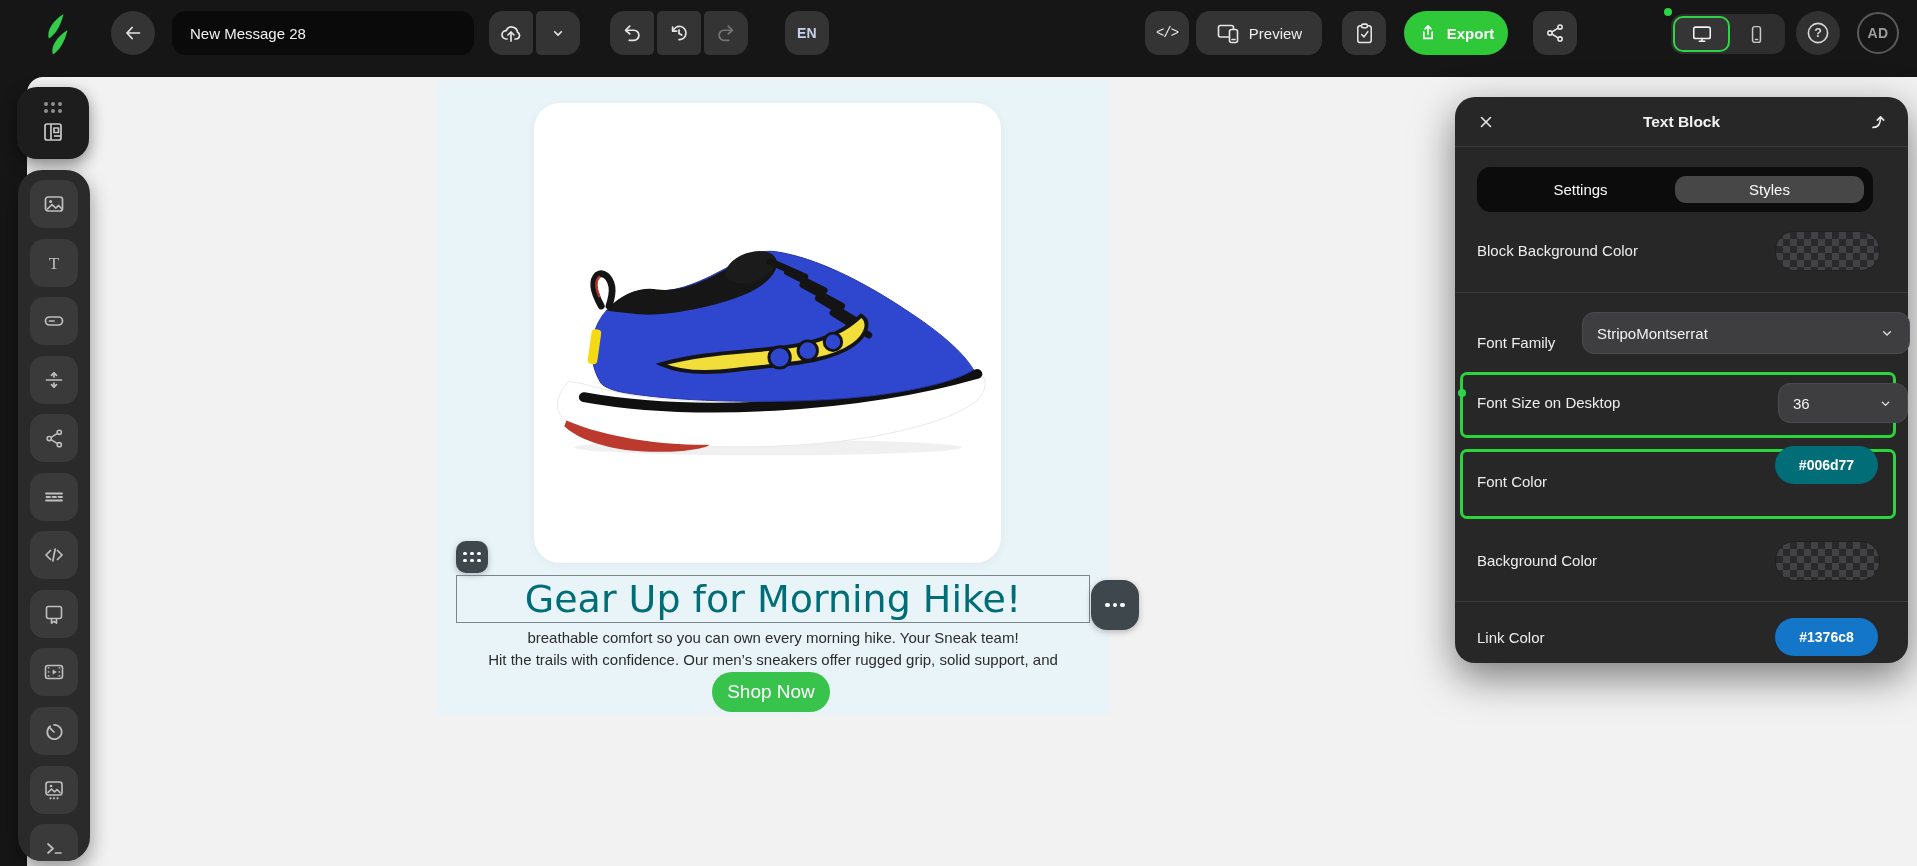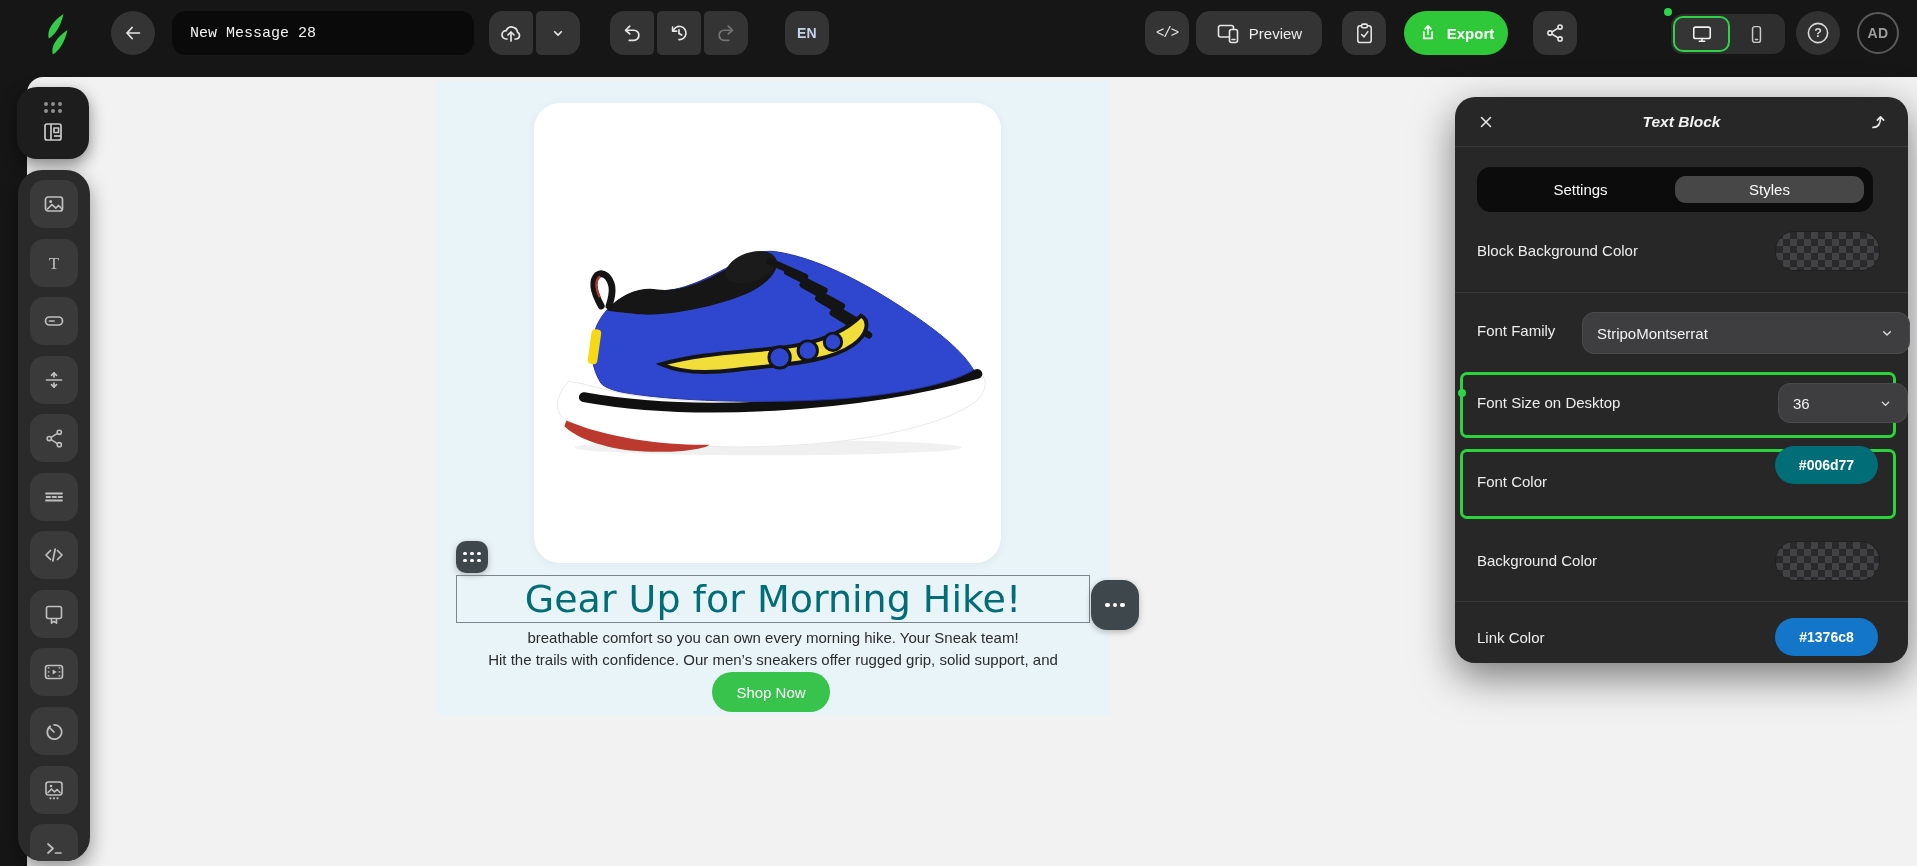--- a/index.html
+++ b/index.html
@@ -10,21 +10,21 @@
   
   .tb-btn{position:absolute;top:11px;height:44px;background:#343435;border-radius:14px;
           display:flex;align-items:center;justify-content:center;gap:9px;color:#e9e9e9;
           box-sizing:border-box;cursor:pointer;}
   .tb-btn svg{display:block;}
   .grp-l{border-radius:14px 5px 5px 14px;}
   .grp-m{border-radius:5px;}
   .grp-r{border-radius:5px 5px 14px 14px;border-radius:5px 14px 14px 5px;}
   .title-input{position:absolute;top:11px;left:172px;width:302px;height:44px;background:#0a0a0b;
           border:none;border-radius:14px;color:#f2f2f2;font-size:15px;padding:0 18px;outline:none;
-          font-family:Liberation Mono, monospace;box-sizing:border-box;}
+          font-family:Liberation Sans, sans-serif;box-sizing:border-box;}
   .lang{font-size:14px;color:#c7d2ea;font-weight:bold;letter-spacing:.3px;}
   .pv-label{font-size:15px;color:#ececec;}
   .export-btn{background:#2ec838;border-radius:22px;color:#fff;font-weight:bold;font-size:15px;}
   .avatar{border:2px solid #59595b;background:transparent;color:#9c9c9e;font-weight:bold;font-size:14px;letter-spacing:.5px;}
   .toggle-wrap{position:absolute;top:14px;left:1671px;width:114px;height:40px;background:#2e2e2f;
           border-radius:12px;display:flex;padding:2px;box-sizing:border-box;}
   .toggle-seg{flex:1;display:flex;align-items:center;justify-content:center;border-radius:10px;cursor:pointer;}
   .toggle-on{border:2px solid #2ed348;background:#353536;}
   .green-dot{position:absolute;width:8px;height:8px;border-radius:50%;background:#2ed348;}
   .code-glyph{font-family:"Liberation Mono",monospace;font-size:14px;color:#e3e3e3;letter-spacing:-1px;}
@@ -54,27 +54,27 @@
           display:flex;align-items:center;justify-content:center;}
   .heading-text{font-family:"DejaVu Sans",sans-serif;font-size:38px;font-weight:500;color:#006d77;
           white-space:nowrap;letter-spacing:0;}
   .menu-btn{position:absolute;left:655px;top:499px;width:48px;height:50px;background:#3d474c;
           border-radius:16px;display:flex;align-items:center;justify-content:center;gap:3px;cursor:pointer;
           box-shadow:0 2px 6px rgba(0,0,0,.25);}
   .menu-btn i{width:4.5px;height:4.5px;border-radius:50%;background:#fff;}
   .email-body{position:absolute;left:24px;top:546px;width:626px;text-align:center;color:#2c2c2c;
           font-size:15px;line-height:22px;}
   .cta{position:absolute;left:276px;top:591px;width:118px;height:40px;background:#38c34c;border:none;
-          border-radius:21px;color:#fff;font-size:15px;display:flex;align-items:center;justify-content:center;
+          border-radius:21px;color:#fff;font-size:19px;display:flex;align-items:center;justify-content:center;
           cursor:pointer;font-family:"Liberation Sans",sans-serif;}
 
   
   .panel{position:absolute;left:1455px;top:97px;width:453px;height:566px;background:#272728;
           border-radius:20px;box-shadow:0 14px 40px rgba(0,0,0,.5);color:#ededed;}
-  .panel-title{position:absolute;left:0;right:0;top:16px;text-align:center;font-size:15.5px;font-weight:bold;color:#f2f2f2;font-style:italic;}
+  .panel-title{position:absolute;left:0;right:0;top:16px;text-align:center;font-size:15.5px;font-weight:bold;color:#f2f2f2;}
   .p-div{position:absolute;left:0;right:0;height:1px;background:#3a3a3c;}
   .seg-bar{position:absolute;left:22px;top:70px;width:396px;height:45px;background:#0c0c0c;border-radius:14px;
           display:flex;padding:9px;box-sizing:border-box;}
   .seg{flex:1;display:flex;align-items:center;justify-content:center;font-size:15px;color:#fafafa;
           border-radius:11px;cursor:pointer;}
   .seg.active{background:#474747;}
   .p-label{position:absolute;left:22px;font-size:15px;color:#ededed;white-space:nowrap;}
   .checker{position:absolute;width:103px;height:38px;border-radius:19px;border:1px solid #202021;cursor:pointer;
           background:repeating-conic-gradient(#424245 0% 25%, #29292b 0% 50%) 0 0/14px 14px;}
   .dropdown{position:absolute;height:40px;background:#3e3e40;border:1px solid #4b4b4d;border-radius:12px;
@@ -422,21 +422,21 @@
       </div>
       <div class="seg active">
         <span>Styles</span>
       </div>
     </div>
 
     <span class="p-label" style="top:145px;">Block Background Color</span>
     <div class="checker" style="left:320px;top:134px;"></div>
     <div class="p-div" style="top:195px;"></div>
 
-    <span class="p-label" style="top:225px;text-align:right;">Font Family</span>
+    <span class="p-label" style="top:237px;text-align:right;">Font Family</span>
     <div class="dropdown" style="left:127px;top:215px;width:298px;gap:31px;">
       <span>StripoMontserrat</span>
       <svg width="16" height="16" viewBox="0 0 24 24" fill="none" stroke="#d8d8d8" stroke-width="2.2" stroke-linecap="round" stroke-linejoin="round">
         <polyline points="7,10 12,15 17,10"></polyline>
       </svg>
     </div>
 
     <div class="hl-box" style="top:275px;height:60px;"></div>
     <span class="green-dot" style="left:3px;top:292px;"></span>
     <span class="p-label" style="top:297px;">Font Size on Desktop</span>

